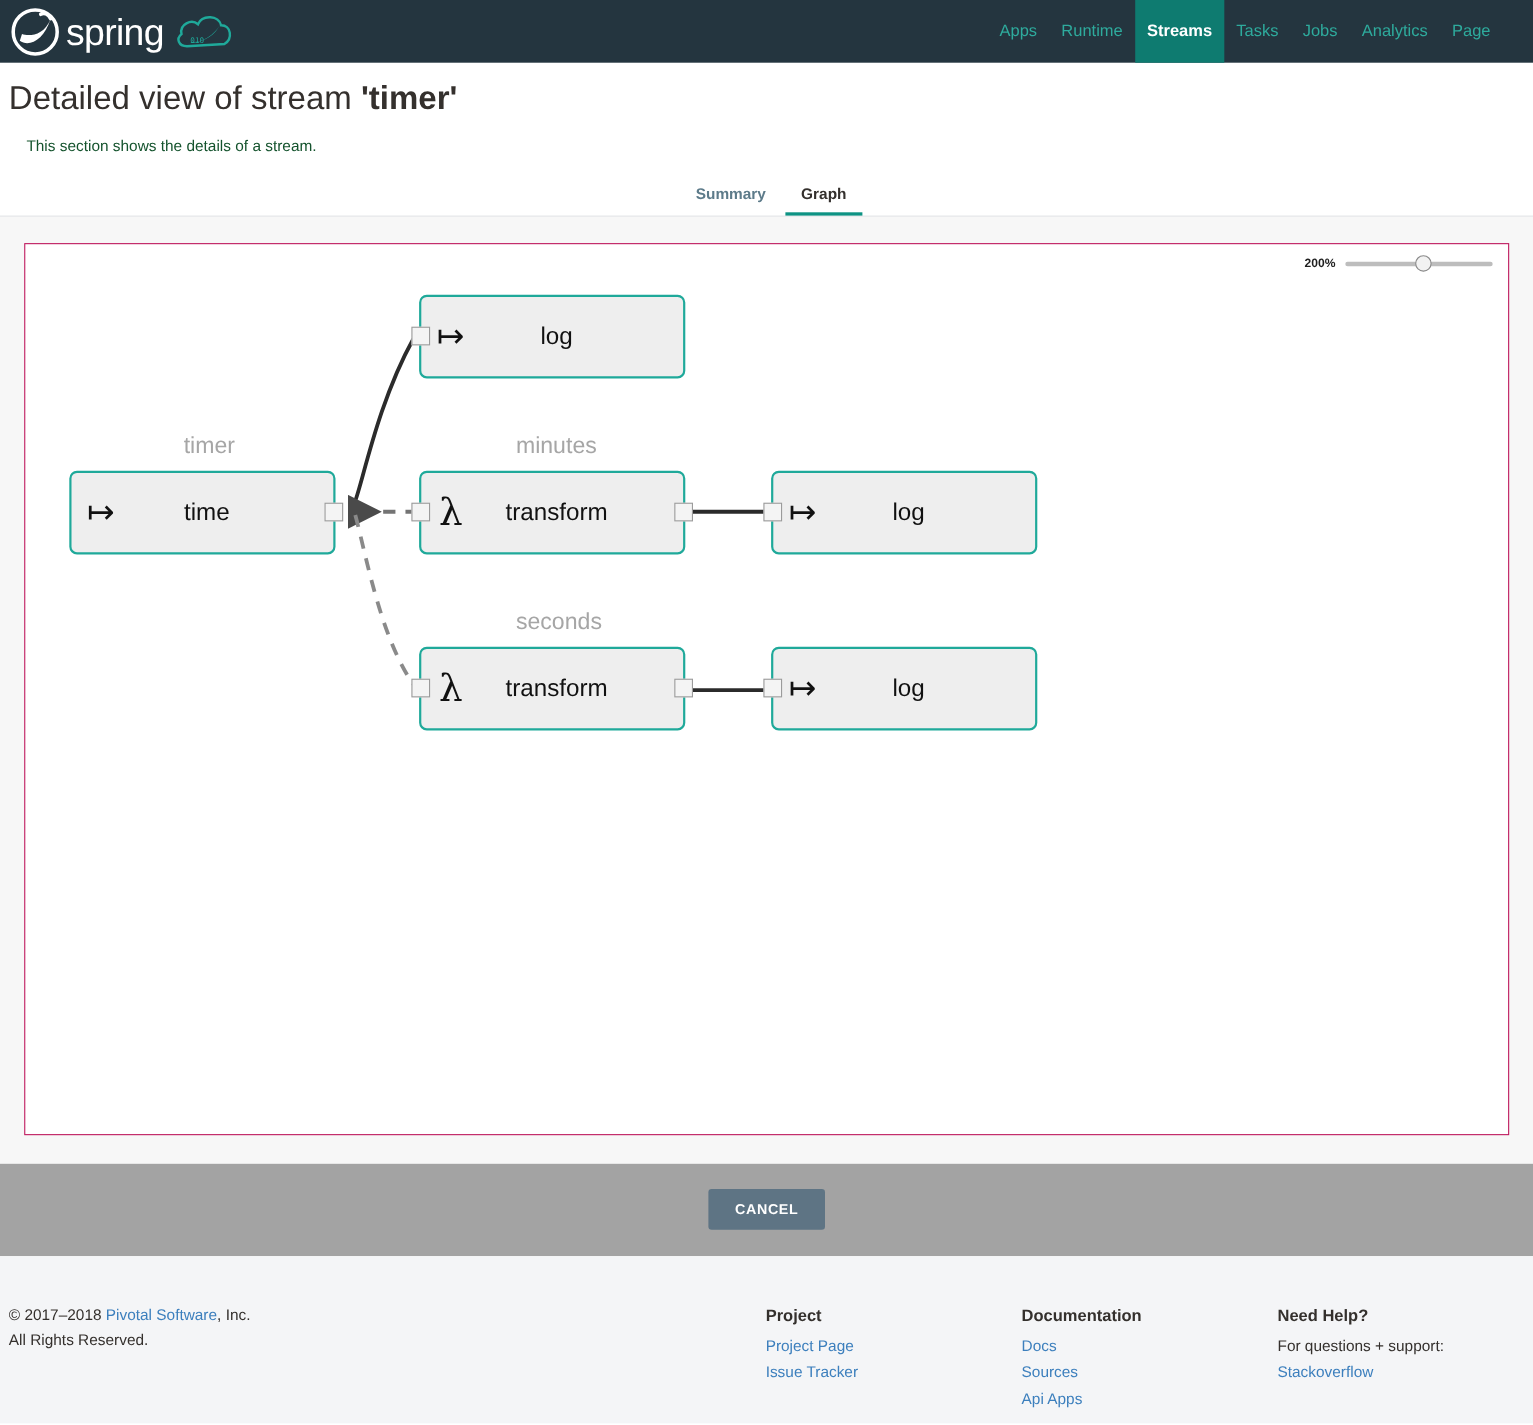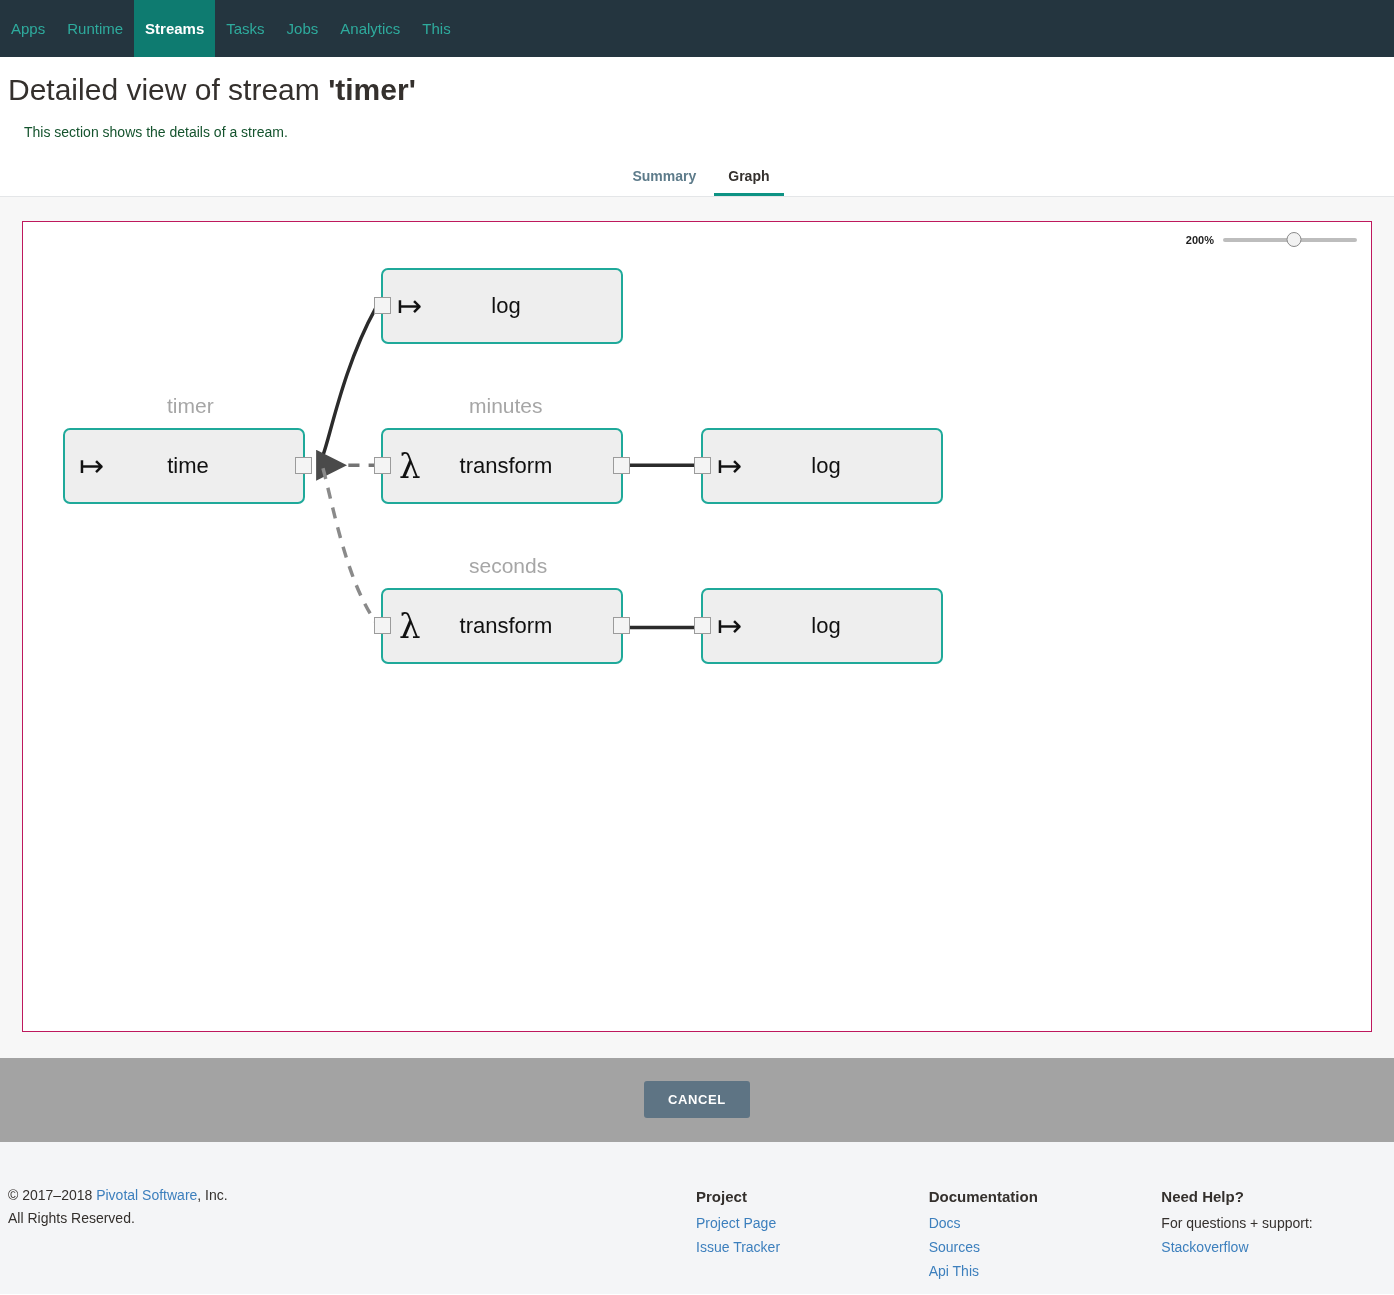--- a/index.html
+++ b/index.html
@@ -250,29 +250,46 @@
     font-size: 15px;
     font-weight: 700;
     color: #34302d;
   }
   .f-col div { }
 </style>
 </head>
 <body>
 
 <div class="navbar">
+  <div class="brand">
+    <span>
+      <svg class="brand-leaf" viewBox="0 0 44 44" aria-hidden="true">
+        <circle cx="22" cy="22" r="20" fill="none" stroke="#ffffff" stroke-width="3.2"></circle>
+        <path d="M8 30 C 16 36, 30 30, 36 10 C 30 26, 16 26, 10 24" fill="#ffffff"></path>
+        <path d="M36 10 C 34 6, 30 4, 27 6" fill="none" stroke="#ffffff" stroke-width="3.2" stroke-linecap="round"></path>
+      </svg>
+    </span>
+    <span class="brand-word">spring</span>
+    <span>
+      <svg class="brand-cloud" viewBox="0 0 58 40" aria-hidden="true">
+        <path d="M13 33 C 5 33, 3 26, 8 22 C 6 13, 17 8, 23 13 C 27 4, 42 5, 44 14 C 53 14, 55 26, 47 31 Z" fill="none" stroke="#1fa99a" stroke-width="2.2"></path>
+        <path d="M16 30 C 24 31, 38 24, 44 12 C 38 25, 26 30, 18 29" fill="#1fa99a"></path>
+        <text x="16" y="30" font-family="DejaVu Sans Mono, monospace" font-size="7" fill="#1fa99a">010</text>
+      </svg>
+    </span>
+  </div>
 
   <nav class="nav-links">
     <a class="nav-link">Apps</a>
     <a class="nav-link">Runtime</a>
     <a class="nav-link active">Streams</a>
     <a class="nav-link">Tasks</a>
     <a class="nav-link">Jobs</a>
     <a class="nav-link">Analytics</a>
-    <a class="nav-link">This</a>
+    <a class="nav-link">Page</a>
   </nav>
 </div>
 
 <div class="page-head">
   <h1 class="page-title"><span>Detailed view of stream </span><b>'timer'</b></h1>
   <p class="page-sub">This section shows the details of a stream.</p>
 </div>
 
 <div class="tabs">
   <div class="tab">Summary</div>
@@ -370,21 +387,21 @@
   <div class="f-col">
     <h4>Project</h4>
     <div><a>Project Page</a></div>
     <div><a>Issue Tracker</a></div>
   </div>
 
   <div class="f-col">
     <h4>Documentation</h4>
     <div><a>Docs</a></div>
     <div><a>Sources</a></div>
-    <div><a>Api This</a></div>
+    <div><a>Api Apps</a></div>
   </div>
 
   <div class="f-col">
     <h4>Need Help?</h4>
     <div>For questions + support:</div>
     <div><a>Stackoverflow</a></div>
   </div>
 </div>
 
 </body></html>

